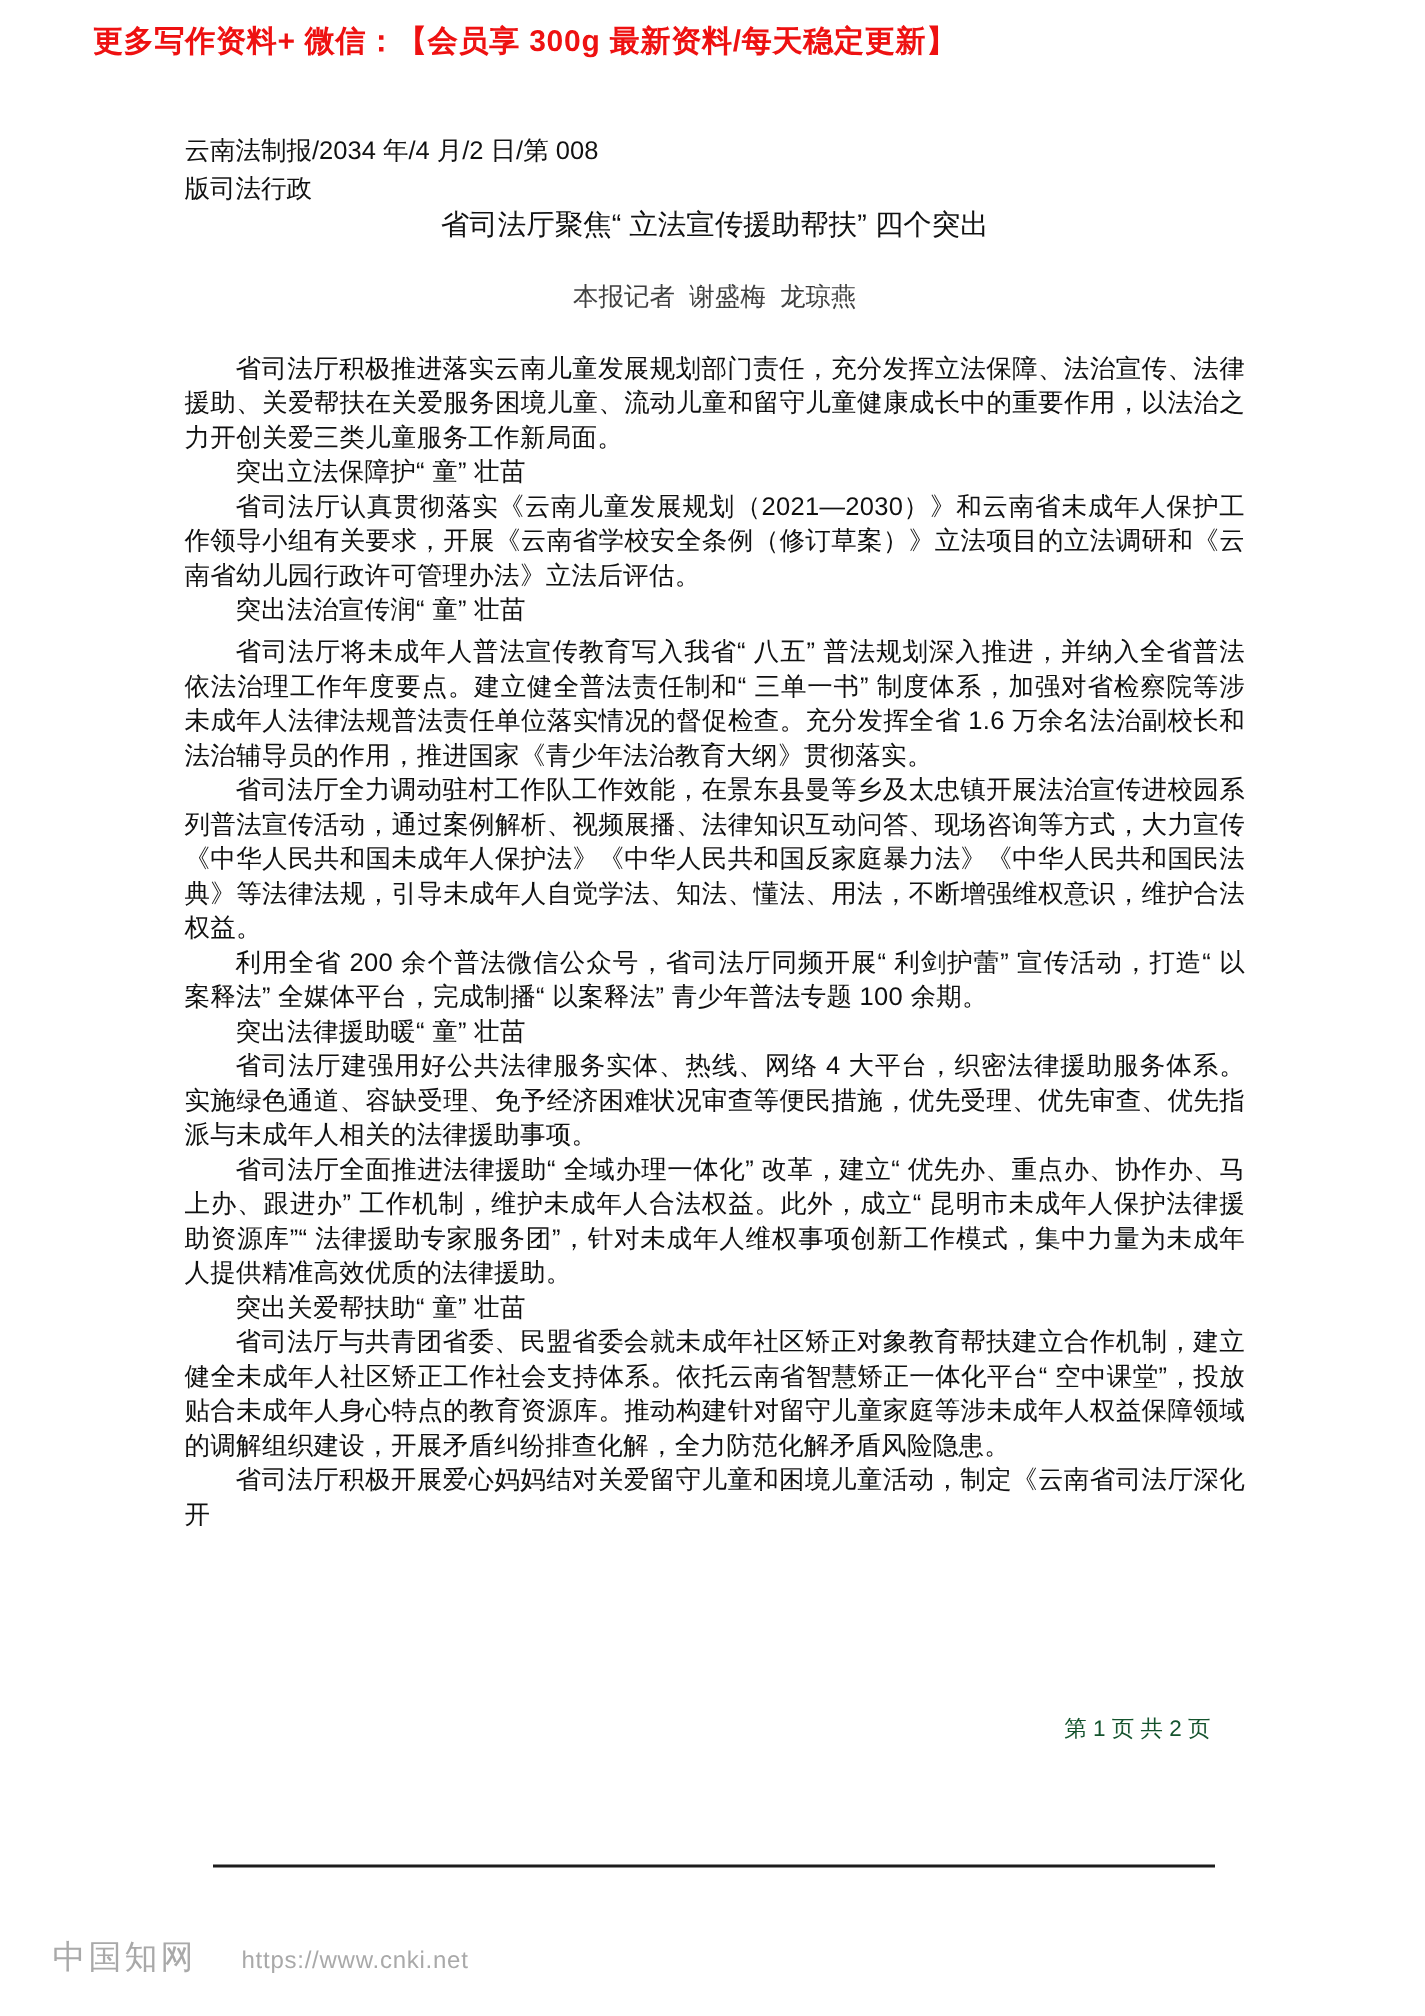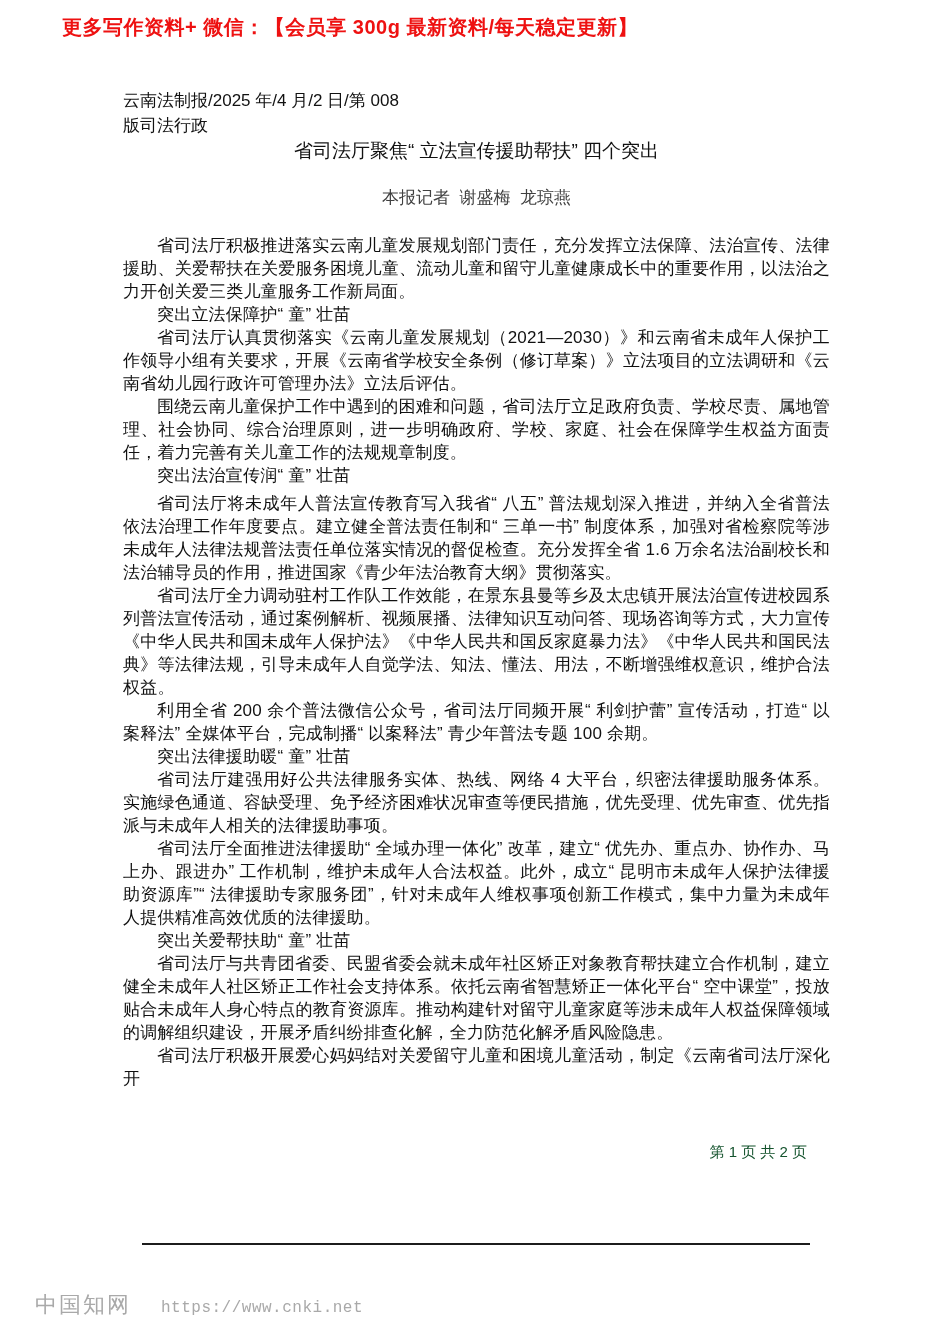--- a/index.html
+++ b/index.html
@@ -99,50 +99,49 @@
     display: flex;
     align-items: baseline;
     gap: 30px;
     color: #a9a9a9;
   }
   .watermark .wm-name {
     font-size: 22px;
     letter-spacing: 2px;
   }
   .watermark .wm-url {
-    font-family: Liberation Mono, monospace;
+    font-family: Liberation Sans, sans-serif;
     font-size: 16px;
     letter-spacing: 0.5px;
   }
 </style>
 </head>
 <body>
 
 <div class="page">
 
   <div class="promo-banner" style="color: rgb(238, 17, 17);">更多写作资料+ 微信：【会员享 300g 最新资料/每天稳定更新】</div>
 
   <div class="content">
 
     <div class="source-header">
-      <div>云南法制报/2025 年/4 月/2 日/第 008</div>
+      <div>云南法制报/2034 年/4 月/2 日/第 008</div>
       <div>版司法行政</div>
     </div>
 
     <div class="kicker">省司法厅聚焦“ 立法宣传援助帮扶” 四个突出</div>
 
 
     <div class="byline">本报记者  谢盛梅  龙琼燕</div>
 
     <div class="article-body">
 
     <p>省司法厅积极推进落实云南儿童发展规划部门责任，充分发挥立法保障、法治宣传、法律援助、关爱帮扶在关爱服务困境儿童、流动儿童和留守儿童健康成长中的重要作用，以法治之力开创关爱三类儿童服务工作新局面。</p>
         <p class="section-heading">突出立法保障护“ 童” 壮苗</p>
         <p>省司法厅认真贯彻落实《云南儿童发展规划（2021—2030）》和云南省未成年人保护工作领导小组有关要求，开展《云南省学校安全条例（修订草案）》立法项目的立法调研和《云南省幼儿园行政许可管理办法》立法后评估。</p>
-        <p>围绕云南儿童保护工作中遇到的困难和问题，省司法厅立足政府负责、学校尽责、属地管理、社会协同、综合治理原则，进一步明确政府、学校、家庭、社会在保障学生权益方面责任，着力完善有关儿童工作的法规规章制度。</p>
         <p class="section-heading">突出法治宣传润“ 童” 壮苗</p>
         <p class="gap-before">省司法厅将未成年人普法宣传教育写入我省“ 八五” 普法规划深入推进，并纳入全省普法依法治理工作年度要点。建立健全普法责任制和“ 三单一书” 制度体系，加强对省检察院等涉未成年人法律法规普法责任单位落实情况的督促检查。充分发挥全省 1.6 万余名法治副校长和法治辅导员的作用，推进国家《青少年法治教育大纲》贯彻落实。</p>
         <p>省司法厅全力调动驻村工作队工作效能，在景东县曼等乡及太忠镇开展法治宣传进校园系列普法宣传活动，通过案例解析、视频展播、法律知识互动问答、现场咨询等方式，大力宣传《中华人民共和国未成年人保护法》《中华人民共和国反家庭暴力法》《中华人民共和国民法典》等法律法规，引导未成年人自觉学法、知法、懂法、用法，不断增强维权意识，维护合法权益。</p>
         <p>利用全省 200 余个普法微信公众号，省司法厅同频开展“ 利剑护蕾” 宣传活动，打造“ 以案释法” 全媒体平台，完成制播“ 以案释法” 青少年普法专题 100 余期。</p>
         <p class="section-heading">突出法律援助暖“ 童” 壮苗</p>
         <p>省司法厅建强用好公共法律服务实体、热线、网络 4 大平台，织密法律援助服务体系。实施绿色通道、容缺受理、免予经济困难状况审查等便民措施，优先受理、优先审查、优先指派与未成年人相关的法律援助事项。</p>
         <p>省司法厅全面推进法律援助“ 全域办理一体化” 改革，建立“ 优先办、重点办、协作办、马上办、跟进办” 工作机制，维护未成年人合法权益。此外，成立“ 昆明市未成年人保护法律援助资源库”“ 法律援助专家服务团”，针对未成年人维权事项创新工作模式，集中力量为未成年人提供精准高效优质的法律援助。</p>
         <p class="section-heading">突出关爱帮扶助“ 童” 壮苗</p>
         <p>省司法厅与共青团省委、民盟省委会就未成年社区矫正对象教育帮扶建立合作机制，建立健全未成年人社区矫正工作社会支持体系。依托云南省智慧矫正一体化平台“ 空中课堂”，投放贴合未成年人身心特点的教育资源库。推动构建针对留守儿童家庭等涉未成年人权益保障领域的调解组织建设，开展矛盾纠纷排查化解，全力防范化解矛盾风险隐患。</p>
         <p>省司法厅积极开展爱心妈妈结对关爱留守儿童和困境儿童活动，制定《云南省司法厅深化开</p>

